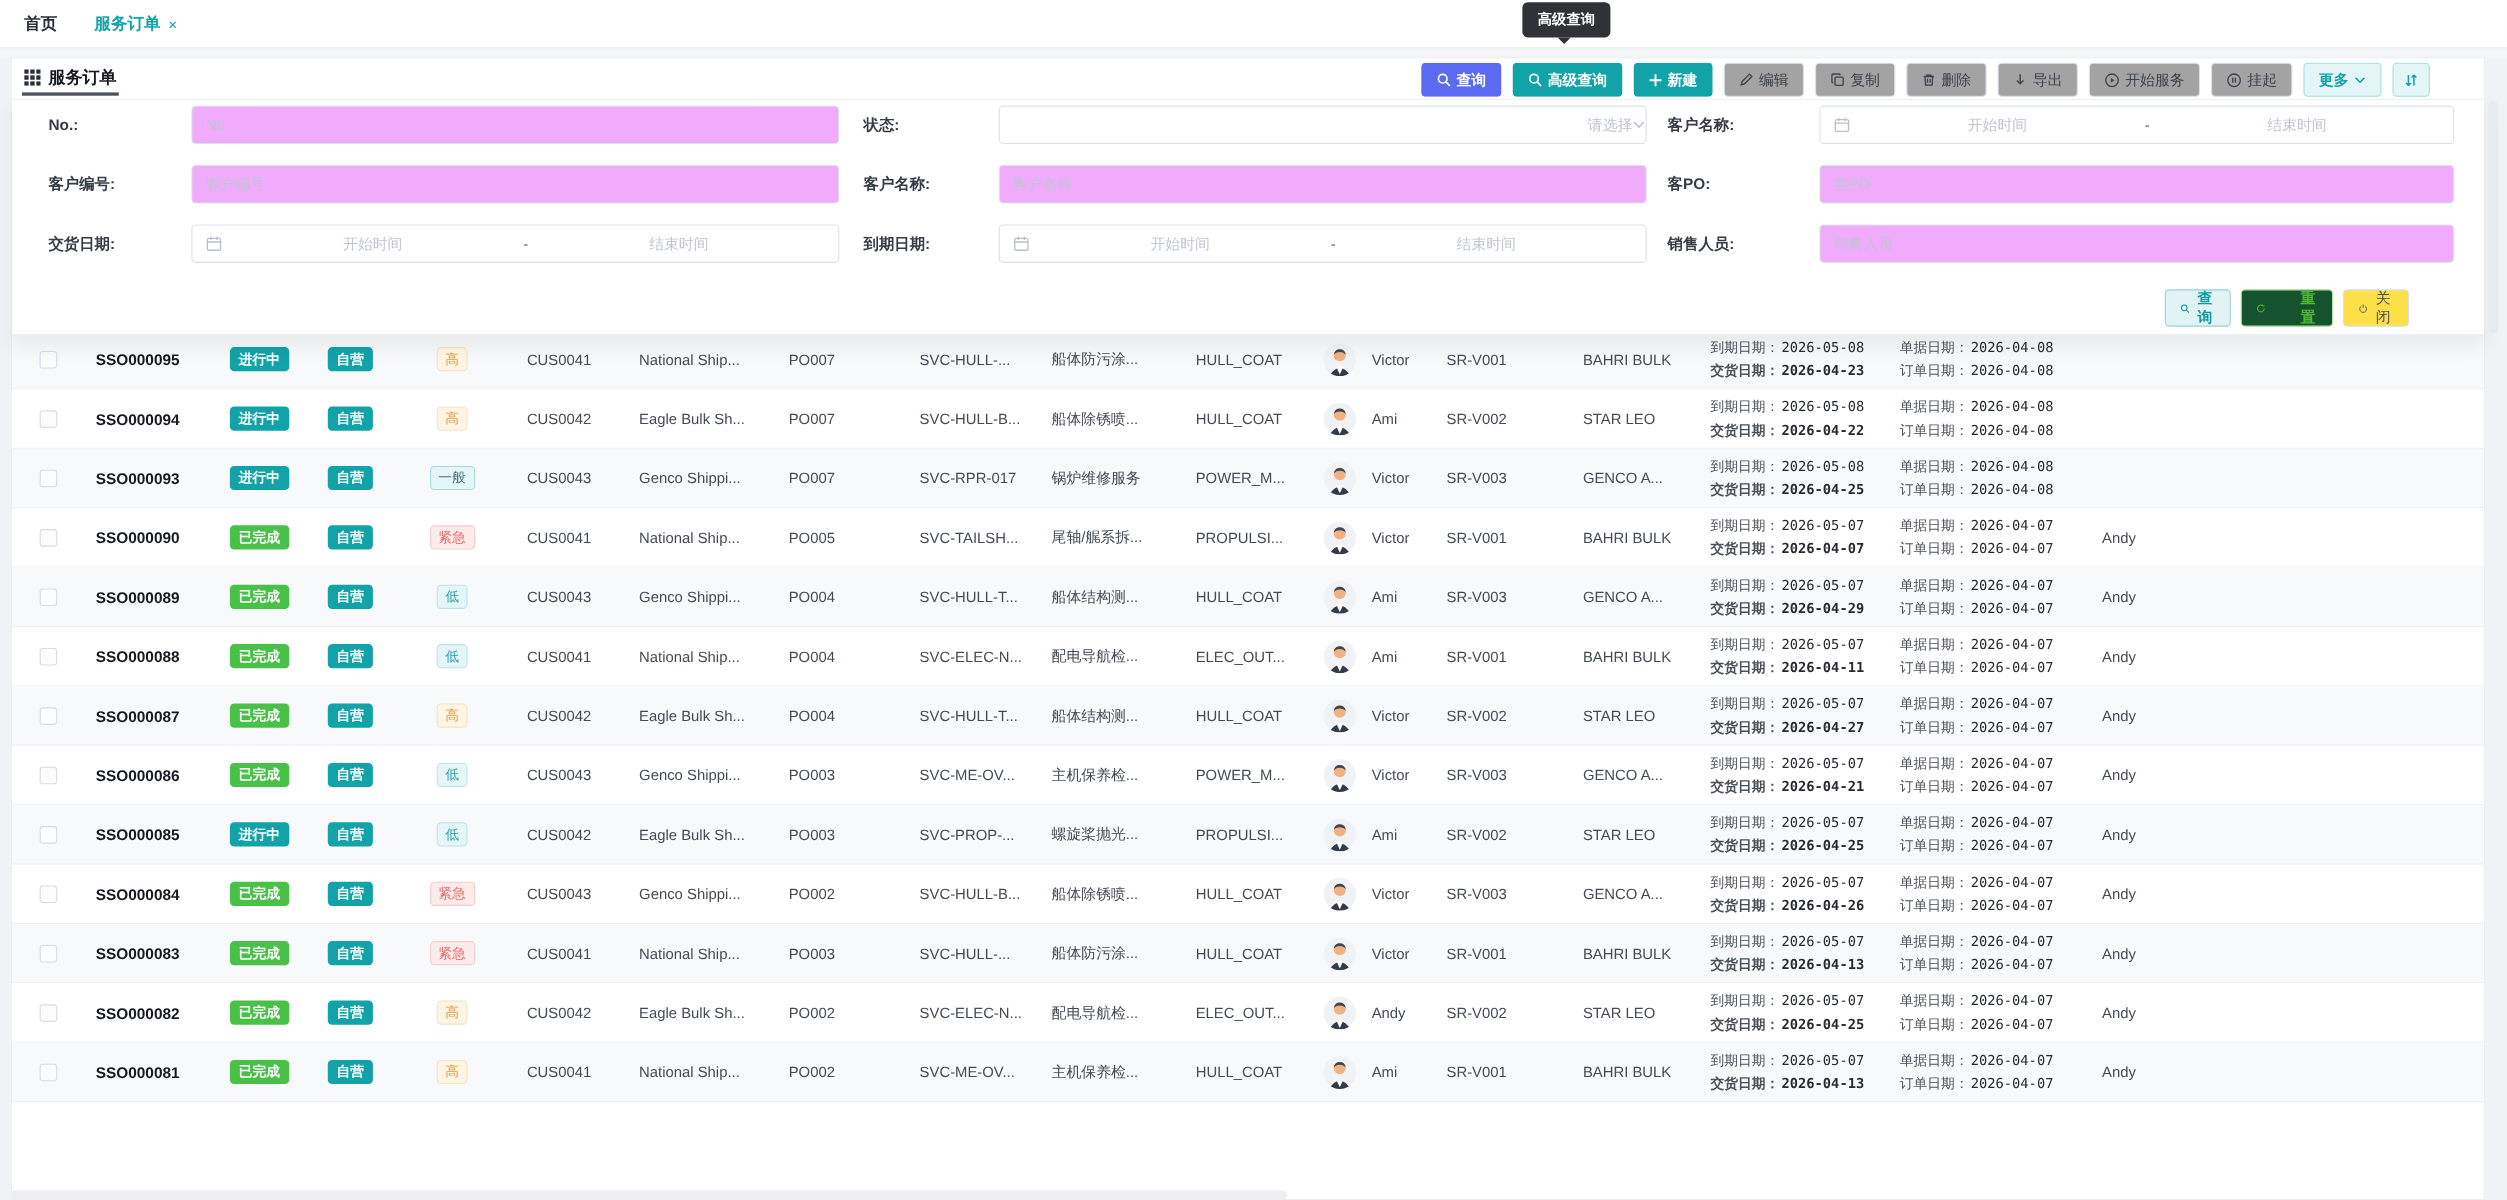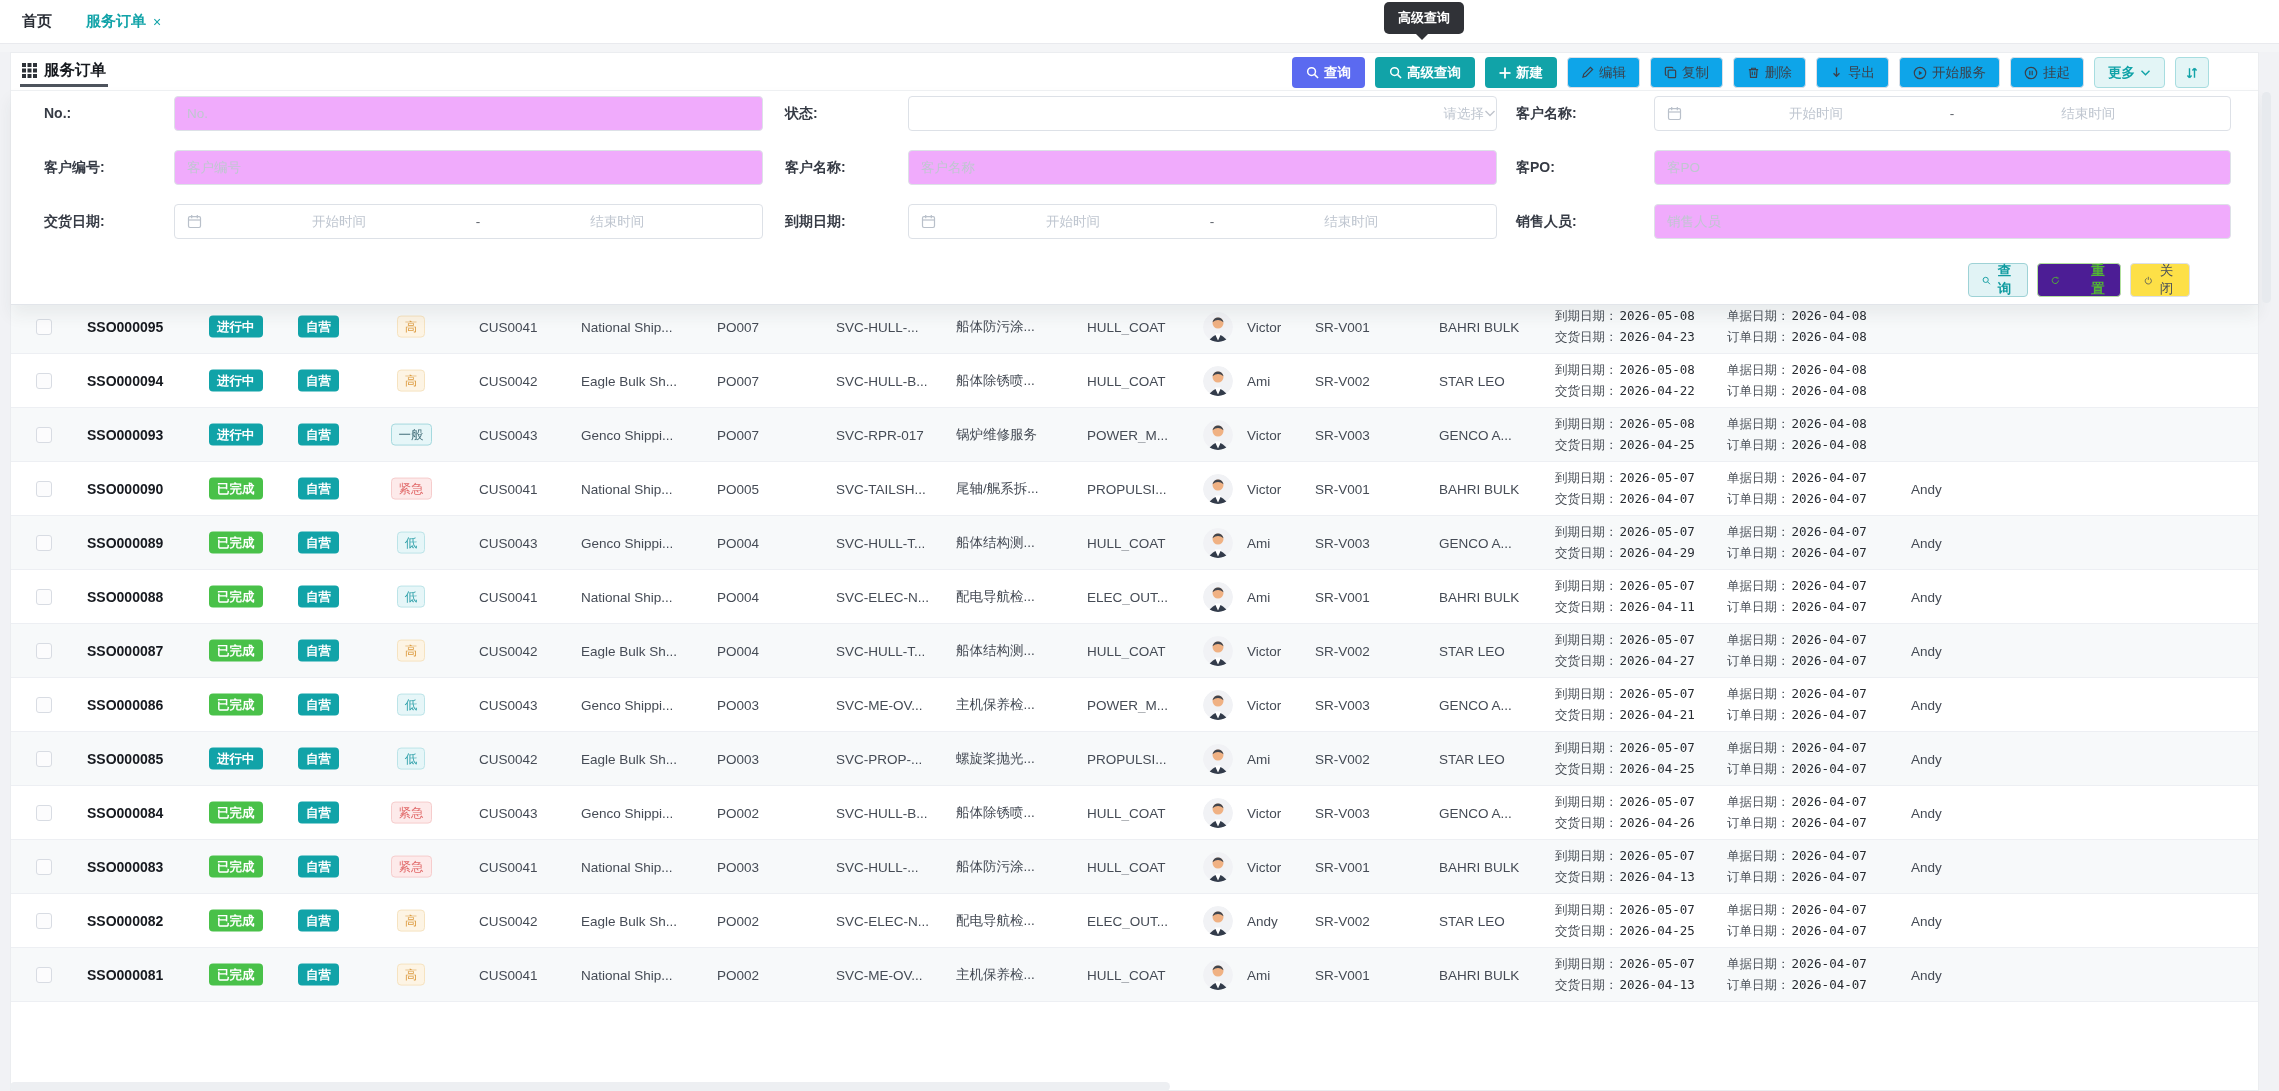--- a/index.html
+++ b/index.html
@@ -24,21 +24,21 @@
   .title-underline { position:absolute; left:20px; top:84px; width:88px; height:3px; background:#4d535c; z-index:2; }
 
   
   .toolbar { position:absolute; top:57px; left:1292px; display:flex; gap:10px; height:31px; z-index:3; }
   .tbtn { display:flex; align-items:center; gap:5px; padding:0 13px; height:31px; border-radius:4px;
     font-size:13.5px; font-weight:600; cursor:pointer; border:1px solid transparent; white-space:nowrap;
     font-family:inherit; }
   .tbtn svg { flex:0 0 auto; }
   .tbtn.indigo { background:#5b6af0; color:#fff; }
   .tbtn.teal   { background:#11a3a8; color:#fff; }
-  .tbtn.plain  { background:#0ea5e9; color:#3c414b; border-color:#dcdfe6; font-weight:400; }
+  .tbtn.plain  { background:#a3a3a3; color:#3c414b; border-color:#dcdfe6; font-weight:400; }
   .tbtn.soft   { background:#e3f5f6; color:#11a3a8; border-color:#a7dde0; }
   .tbtn.iconic { width:34px; padding:0; justify-content:center; }
 
   
   .tooltip { position:absolute; left:1384px; top:2px; background:#303237; color:#fff; font-size:13px;
     font-weight:600; padding:7px 14px; border-radius:5px; z-index:10; }
   .tooltip .arrow { position:absolute; left:32px; top:100%; width:0; height:0;
     border:6px solid transparent; border-top-color:#303237; }
 
   
@@ -53,21 +53,21 @@
     background:#fff; display:flex; align-items:center; z-index:6; cursor:pointer; }
   .f-select { padding:0 0; justify-content:flex-end; }
   .f-select .ph { font-size:13.5px; color:#bfc6d0; }
   .f-daterange { padding:0 12px; gap:4px; }
   .dr-ph { flex:1; text-align:center; font-size:13.5px; color:#bfc6d0; }
   .dr-sep { color:#5b6068; font-size:13.5px; }
   .panel-actions { position:absolute; top:263px; left:1968px; display:flex; gap:9px; z-index:6; }
   .pbtn { display:flex; align-items:center; gap:5px; height:34px; padding:0 13px; border-radius:4px;
     font-size:13.5px; font-weight:600; cursor:pointer; border:1px solid; font-family:inherit; }
   .pbtn.search { background:#e1f3f5; border-color:#9ed2d6; color:#0f9ba0; }
-  .pbtn.reset  { background:#4c1d95; border-color:#b3e19f; color:#52b832;gap:30px; }
+  .pbtn.reset  { background:#14532d; border-color:#b3e19f; color:#52b832;gap:30px; }
   .pbtn.close  { background:#fde047; border-color:#dcdfe6; color:#494f59; font-weight:400; }
 
   
   .table { position:absolute; left:11px; top:300px; width:2247px; z-index:1; }
   .trow { position:relative; height:54px; border-bottom:1px solid #edeff3; background:#fff; cursor:pointer; }
   .trow:nth-child(odd) { background:#f7f9fa; }
   .c { position:absolute; top:50%; transform:translateY(-50%); font-size:13.5px; color:#454b55; white-space:nowrap; }
   .cb { position:absolute; left:25px; top:19px; width:16px; height:16px; background:#fcfcfd;
     border:1px solid #d8dce3; border-radius:3px; }
   .ord { left:76px; font-weight:700; color:#16191f; font-size:14px; }
@@ -75,21 +75,21 @@
   .cell-priority { left:368px; width:64px; text-align:center; }
   .cell-ccode { left:468px; } .cell-cname { left:570px; max-width:124px; overflow:hidden; }
   .cell-po { left:706px; } .cell-scode { left:825px; max-width:114px; overflow:hidden; }
   .cell-sname { left:945px; max-width:110px; overflow:hidden; }
   .cell-cat { left:1076px; max-width:104px; overflow:hidden; }
   .avatar { position:absolute; left:1192px; top:12px; width:30px; height:30px; border-radius:50%; overflow:hidden; }
   .cell-person { left:1236px; max-width:64px; overflow:hidden; }
   .cell-sr { left:1304px; } .cell-ship { left:1428px; max-width:102px; overflow:hidden; }
   .dateline { position:absolute; white-space:nowrap; font-size:12.5px; color:#4a5058; }
   .dateline .dv { font-family:"DejaVu Sans Mono",monospace; color:#272b31; margin-left:2px; }
-  .dl-a1 { left:1544px; top:8px; }  .dl-a2 { left:1544px; top:29px; }
+  .dl-a1 { left:1544px; top:8px; }  .dl-a2 { left:1544px; top:29px;font-weight:bold; }
   .dl-b1 { left:1716px; top:8px; }  .dl-b2 { left:1716px; top:29px; }
   .cell-sales { left:1900px; }
 
   .badge-solid { display:inline-block; padding:3px 8px; border-radius:4px; color:#fff;
     font-size:12.5px; font-weight:600; line-height:1.35; }
   .badge-solid.doing, .badge-solid.channel { background:#11a3a8; }
   .badge-solid.done { background:#49c149; }
   .badge-soft { display:inline-block; padding:2px 7px; border-radius:4px; font-size:12.5px; border:1px solid; line-height:1.35; }
   .badge-soft.high   { color:#dc9b40; background:#fdf4e4; border-color:#f6e3c0; }
   .badge-soft.normal { color:#45707b; background:#e6f6f8; border-color:#a5d9de; }

